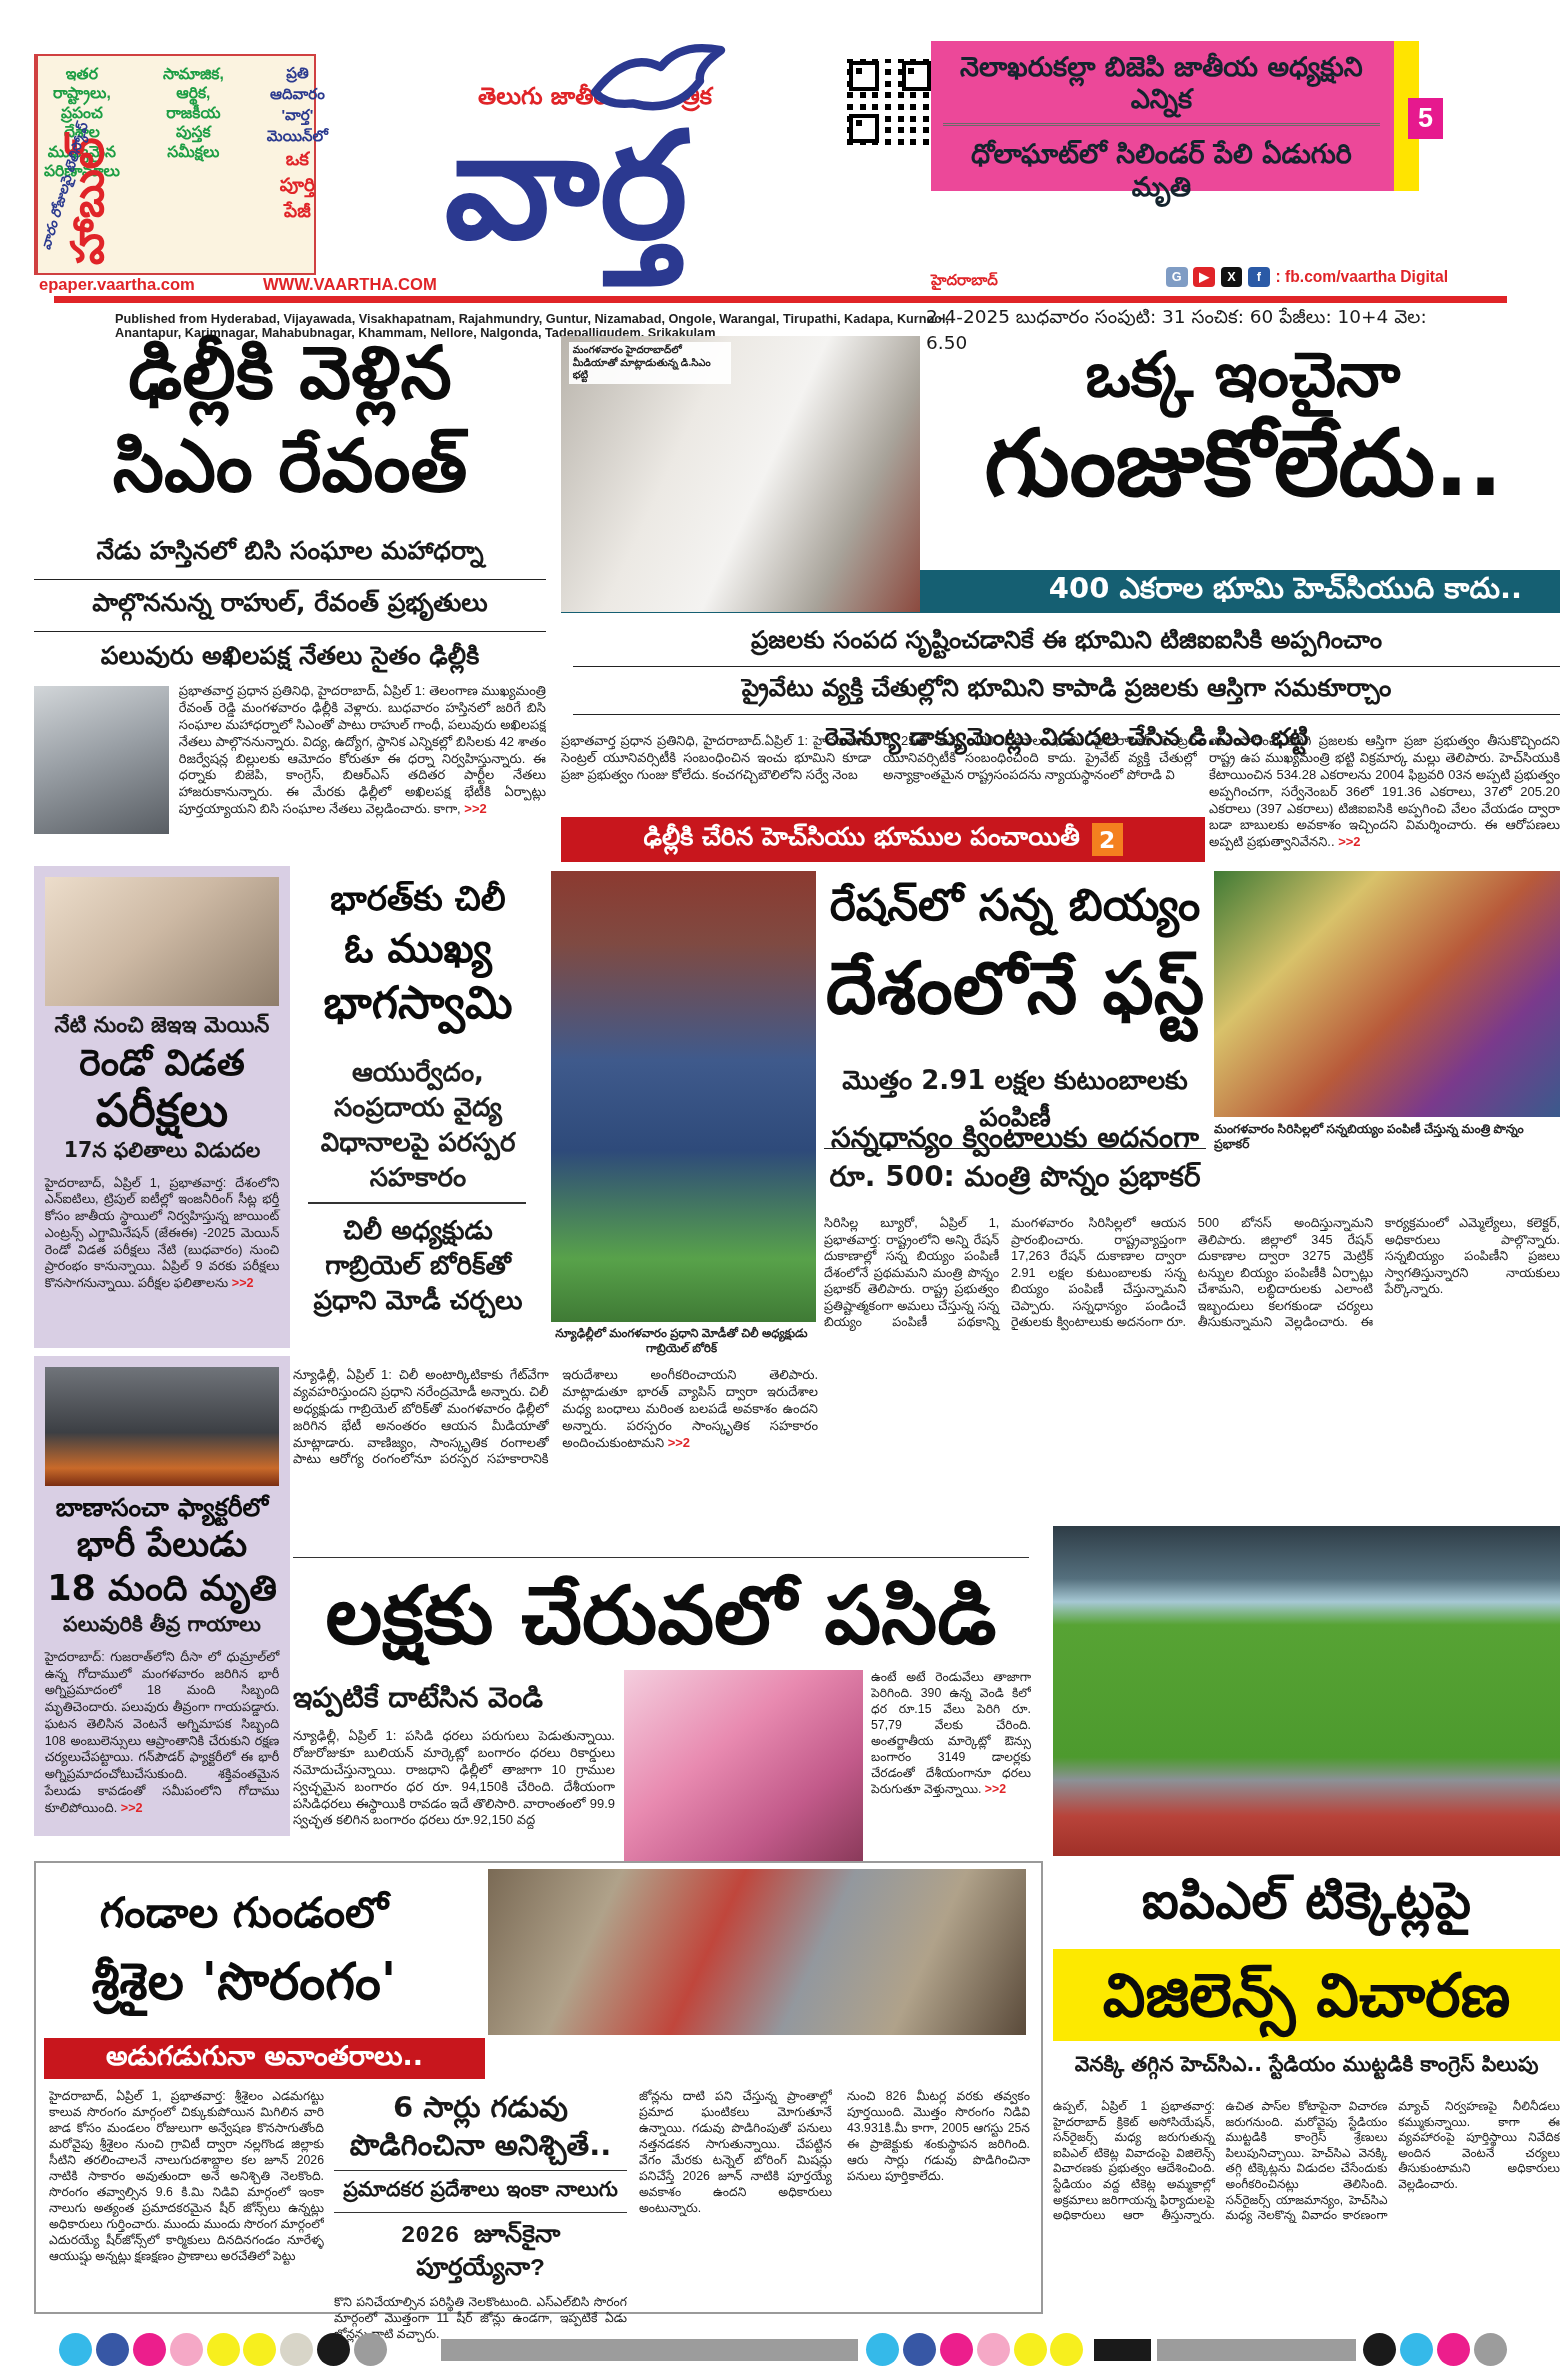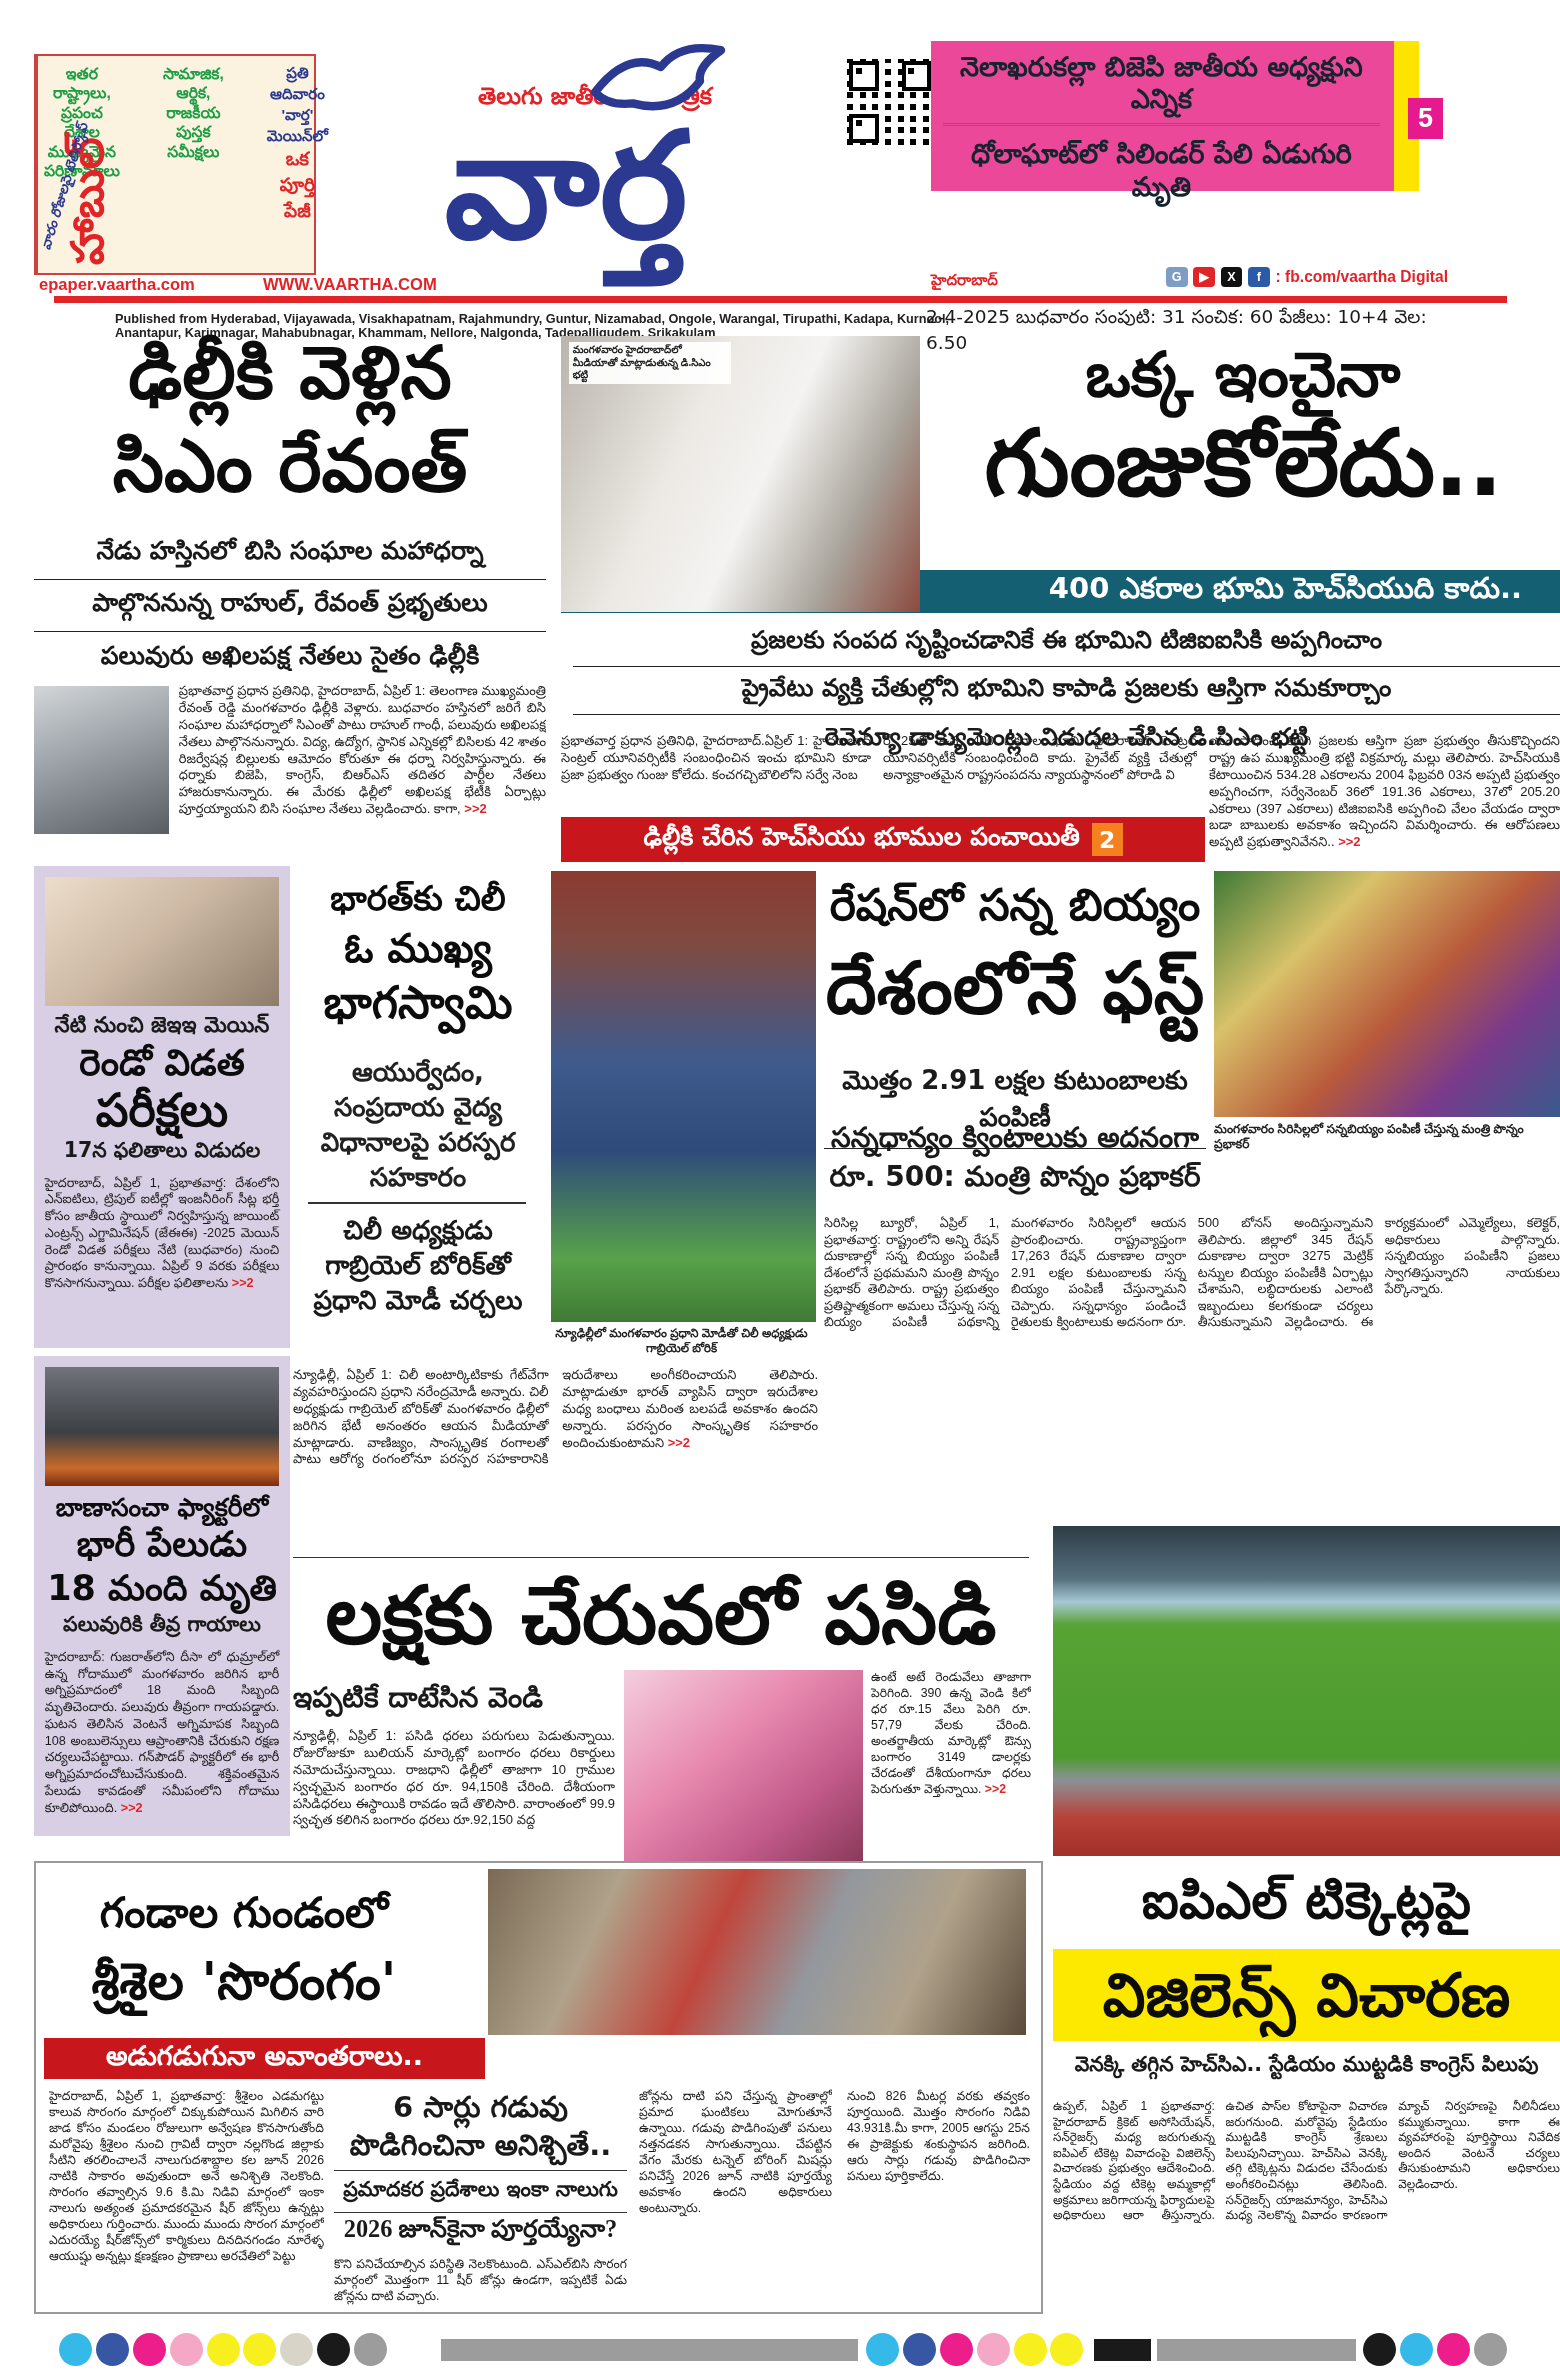--- a/index.html
+++ b/index.html
@@ -129,21 +129,21 @@
   .t-h1{left:54px;top:1886px;width:380px;font-size:42px;text-align:center;line-height:1.3}
   .t-h2{left:44px;top:1949px;width:400px;font-size:51px;text-align:center;line-height:1.3}
   .ph-tunnel{left:488px;top:1869px;width:538px;height:166px;
       background:linear-gradient(115deg,#7a6a55 0%,#b0a28a 22%,#c0463c 42%,#93989e 60%,#b0a28a 78%,#5a4a3a 100%)}
   .t-band{left:44px;top:2038px;width:441px;height:41px;background:#c8161d;color:#fff;font-size:27px;font-weight:800;
       display:flex;align-items:center;justify-content:center;font-family:"DejaVu Sans",sans-serif}
   .t-b1{left:49px;top:2089px;width:275px;height:209px;font-size:12.3px}
   .t-mid{left:334px;top:2089px;width:293px;text-align:center}
   .t-m1{font-size:29px;font-weight:700;line-height:1.3;font-family:"DejaVu Sans",sans-serif}
   .t-m2{font-size:20.5px;font-weight:800;padding:5.9px 0;border-top:1.5px solid #333;margin-top:5.9px;font-family:"DejaVu Sans",sans-serif}
-  .t-m3{font-size:24.4px;font-weight:800;padding-top:2px;border-top:1.5px solid #333;font-family:Liberation Serif, serif}
+  .t-m3{font-size:24.4px;font-weight:800;padding-top:8px;border-top:1.5px solid #333;font-family:Liberation Mono, monospace}
   .t-mb{font-size:12.3px;text-align:justify;margin-top:7.8px;line-height:1.3}
   .t-b3{left:639px;top:2089px;width:193px;height:209px;font-size:12.3px}
   .t-b4{left:847px;top:2089px;width:183px;height:209px;font-size:12.3px}
 
   
   .ph-stadium{left:1053px;top:1526px;width:507px;height:330px;
       background:linear-gradient(180deg,#2e3c46 0%,#55707e 16%,#a6c8d4 23%,#57a334 30%,#4d9a2e 70%,#8c9197 77%,#b8433a 88%,#a03028 100%)}
   .i-h1{left:1053px;top:1865px;width:507px;font-size:51px;text-align:center;line-height:1.4}
   .i-h2{left:1053px;top:1949px;width:507px;height:92px;background:#fde900;font-size:60px;text-align:center;line-height:92px}
   .i-sub{left:1053px;top:2052px;width:507px;font-size:20.5px;font-weight:800;text-align:center;font-family:"DejaVu Sans",sans-serif}

